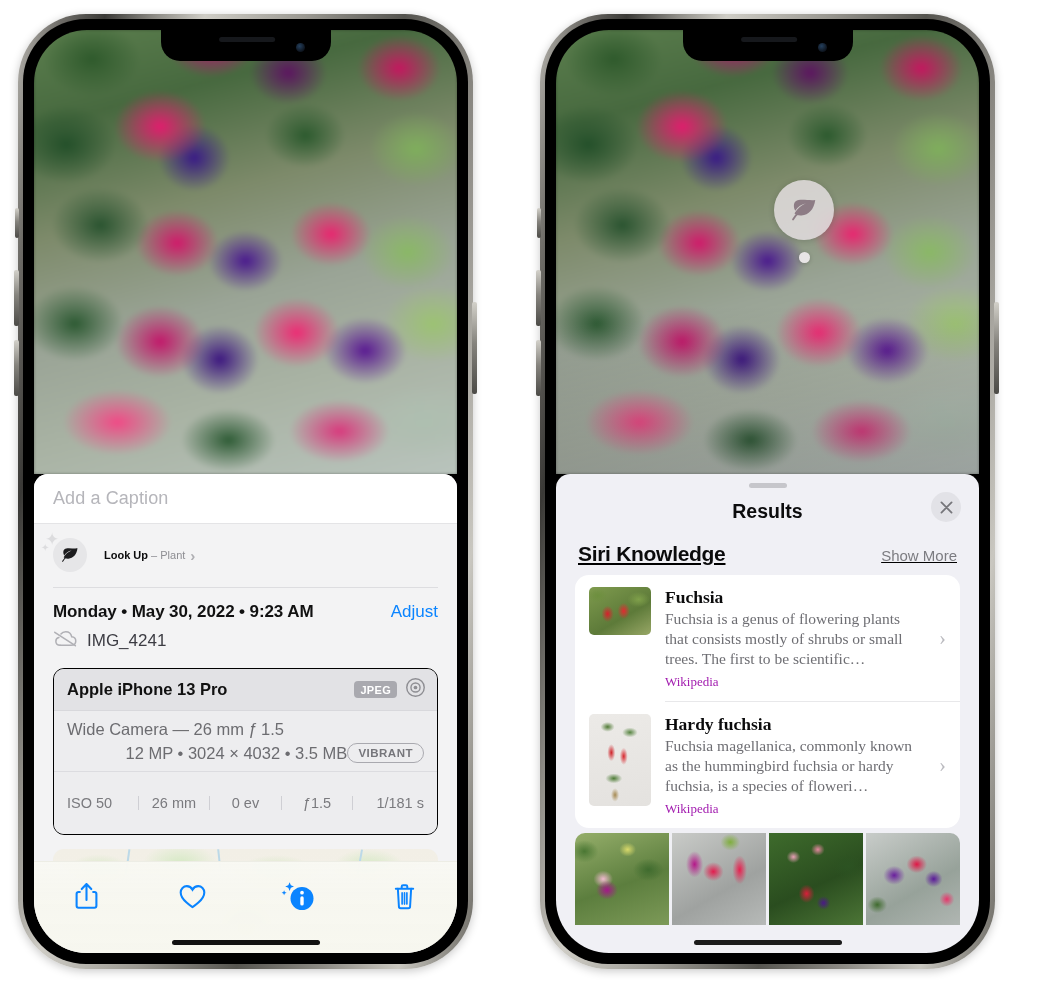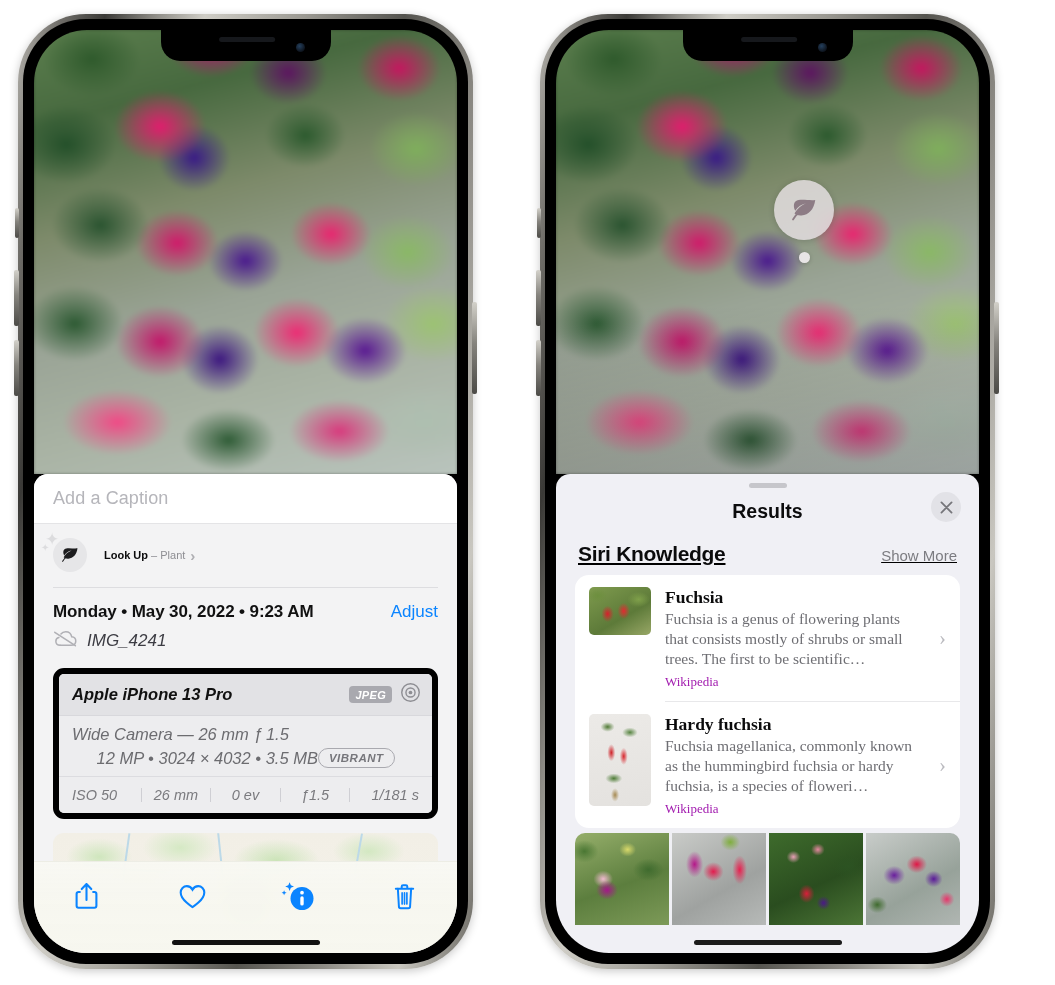--- a/index.html
+++ b/index.html
@@ -155,54 +155,53 @@
   .lookup-label .sub { font-weight: 400; color: #8e8e93; }
   .chev-gray { margin-left: 5px; color: #aeaeb2; font-size: 15px; font-weight: 600;}
 
   .divider { height: 1px; background: #dddde0; margin: 0 19px; }
 
   .meta { padding: 14px 19px 11px 19px; }
   .meta-line1 { display: flex; align-items: baseline; justify-content: space-between; }
   .meta-date { font-size: 17px; font-weight: 700; color: #111; letter-spacing: -.1px; }
   .adjust { font-size: 17px; color: #0a84ff; }
   .meta-line2 { display: flex; align-items: center; margin-top: 8px; gap: 9px; }
-  .fname { font-size: 17px; color: #3c3c43; font-style: italic; }
+  .fname { font-size: 17px; color: #3c3c43; }
 
   .exif-card {
     margin: 5px 19px 0 19px;
     background: #eaeaec;
     border-radius: 11px;
     overflow: hidden;
-    border: 6px solid #000000;
-    font-style: italic;
+    border: 1px solid #000000;
   }
   .exif-head {
     display: flex; align-items: center; justify-content: space-between;
     padding: 8px 11px 8px 13px;
     background: #e2e2e5;
     border-bottom: 1px solid #d8d8dc;
   }
   .exif-device { font-size: 16.5px; font-weight: 700; color: #111; }
   .exif-head-right { display: flex; align-items: center; gap: 8px; }
   .jpeg-chip {
     background: #a9a9af; color: #fff; font-size: 11px; font-weight: 700;
     padding: 2.5px 6px; border-radius: 4px; letter-spacing: .3px;
   }
   .exif-body { padding: 9px 13px 8px 13px; background: #ededef; }
   .exif-l1 { font-size: 16.5px; color: #6c6c70; }
-  .exif-l2row { display: flex; align-items: center; justify-content: center; margin-top: 4px; }
+  .exif-l2row { display: flex; align-items: center; justify-content: flex-end; margin-top: 4px; }
   .exif-l2 { font-size: 16.5px; color: #6c6c70; }
   .vibrant-chip {
     border: 1px solid #a9a9af; color: #76767b; font-size: 11.5px; font-weight: 600;
     padding: 3px 10px; border-radius: 11px; letter-spacing: .5px;
   }
   .exif-foot {
     display: flex; align-items: center;
     border-top: 1px solid #dcdce0;
-    padding: 10px 6px; background: #ededef;
+    padding: 23px 6px; background: #ededef;
   }
   .exif-cell { flex: 1; text-align: center; font-size: 14.5px; color: #7a7a7e; }
   .exif-cell.first { text-align: left; padding-left: 7px; }
   .exif-cell.last  { text-align: right; padding-right: 7px; }
   .exif-sep { width: 1px; height: 14px; background: #cfcfd4; }
 
   .map-card {
     margin: 14px 19px 0 19px;
     height: 92px;
     border-radius: 11px;

